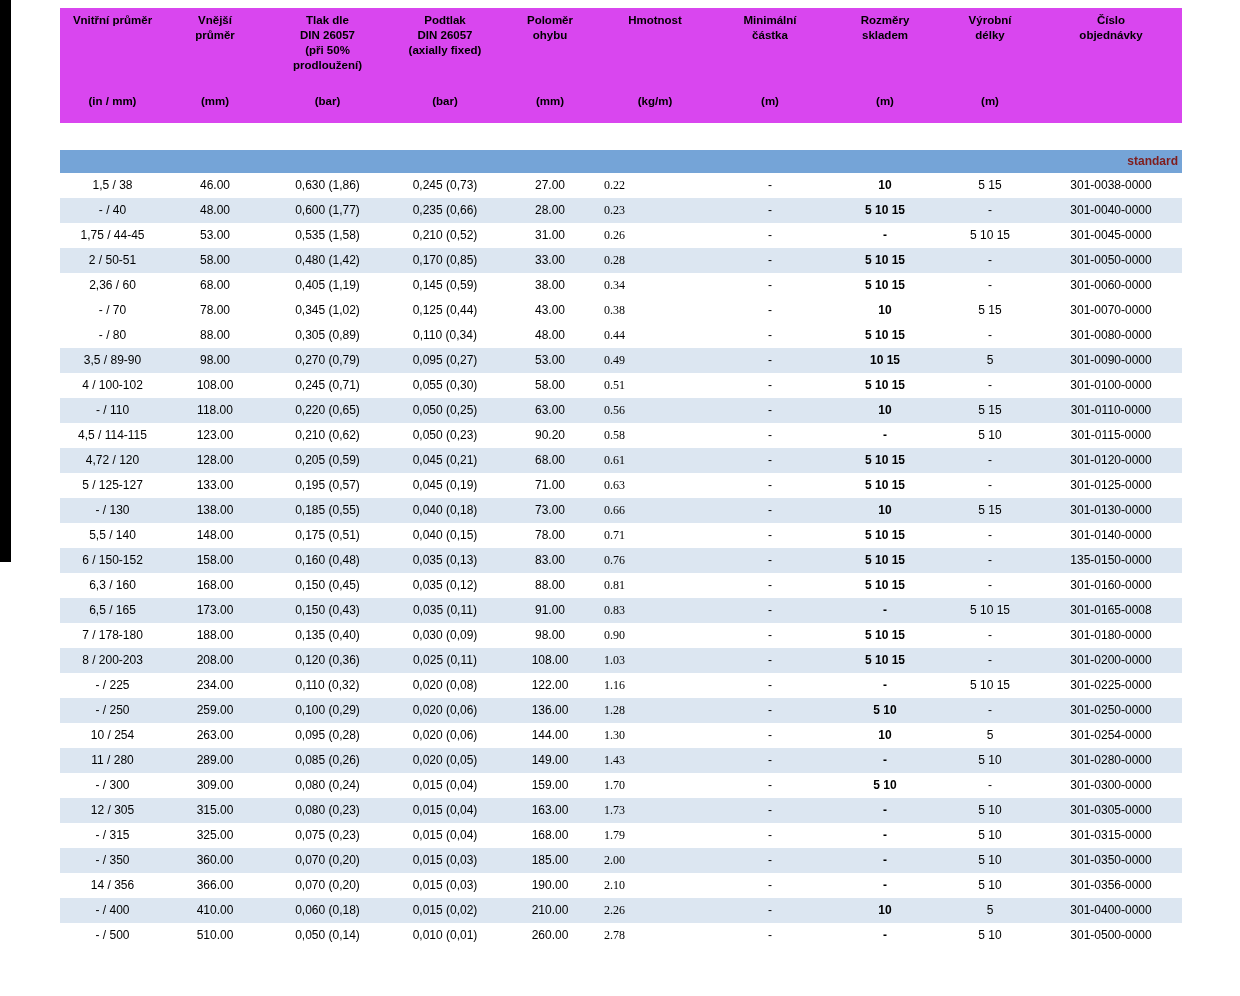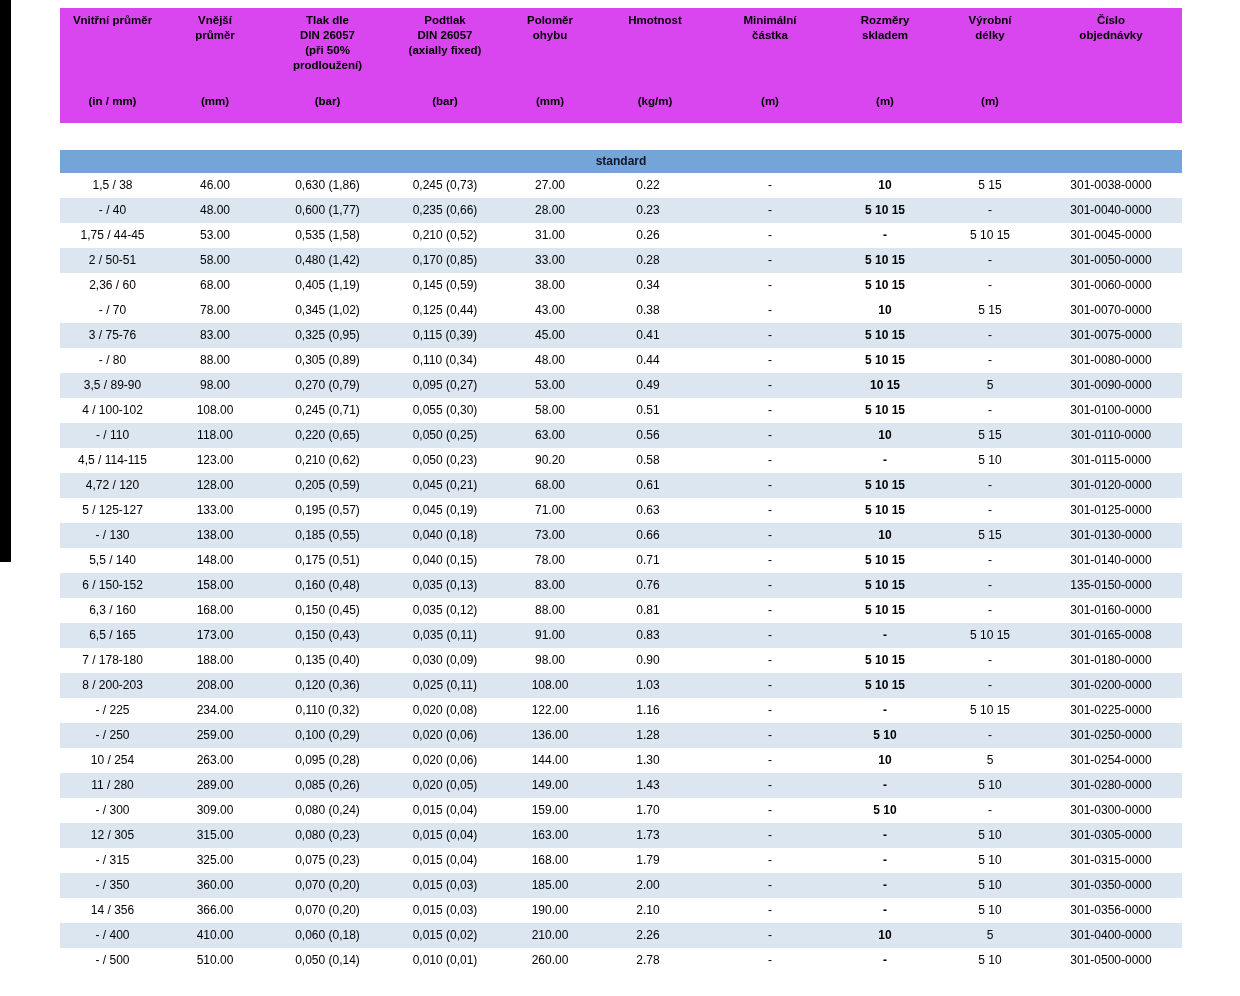--- a/index.html
+++ b/index.html
@@ -29,37 +29,37 @@
     vertical-align: top;
     padding: 5px 2px 0 2px;
     white-space: pre-line;
     line-height: 1.3;
   }
   tr.titles th { height: 84px; }
   tr.units th { height: 26px; padding-top: 2px; padding-bottom: 14px; }
   tr.spacer td { background: #ffffff; height: 27px; }
   tr.section td {
     background: #75a4d7;
-    color: #0f172a;
+    color: #7f1d1d;
     font-weight: bold;
-    text-align: center;
+    text-align: right;
     font-size: 12px;
     height: 23px;
   }
   tbody td {
     font-size: 12px;
     color: #000;
     text-align: center;
     height: 25px;
     padding: 0 4px;
     background: #ffffff;
   }
   tbody tr.alt td { background: #dce6f1; }
   tbody td.col-7 { font-weight: bold; text-align: center; }
-  tbody td.col-5 { text-align: center; padding-right: 18px; }
+  tbody td.col-5 { text-align: left; padding-right: 18px; font-family: Liberation Serif, serif; }
 </style>
 </head>
 <body>
 
 <div class="black-bar"></div>
 
 <div class="table-wrap">
   <table>
     <colgroup>
       <col style="width:105px">
@@ -182,32 +182,20 @@
           <td class="col-1">78.00</td>
           <td class="col-2">0,345 (1,02)</td>
           <td class="col-3">0,125 (0,44)</td>
           <td class="col-4">43.00</td>
           <td class="col-5">0.38</td>
           <td class="col-6">-</td>
           <td class="col-7">10</td>
           <td class="col-8">5 15</td>
           <td class="col-9">301-0070-0000</td>
         </tr>
-        <tr class="alt">
-          <td class="col-0">3 / 75-76</td>
-          <td class="col-1">83.00</td>
-          <td class="col-2">0,325 (0,95)</td>
-          <td class="col-3">0,115 (0,39)</td>
-          <td class="col-4">45.00</td>
-          <td class="col-5">0.41</td>
-          <td class="col-6">-</td>
-          <td class="col-7">5 10 15</td>
-          <td class="col-8">-</td>
-          <td class="col-9">301-0075-0000</td>
-        </tr>
         <tr>
           <td class="col-0">- / 80</td>
           <td class="col-1">88.00</td>
           <td class="col-2">0,305 (0,89)</td>
           <td class="col-3">0,110 (0,34)</td>
           <td class="col-4">48.00</td>
           <td class="col-5">0.44</td>
           <td class="col-6">-</td>
           <td class="col-7">5 10 15</td>
           <td class="col-8">-</td>

